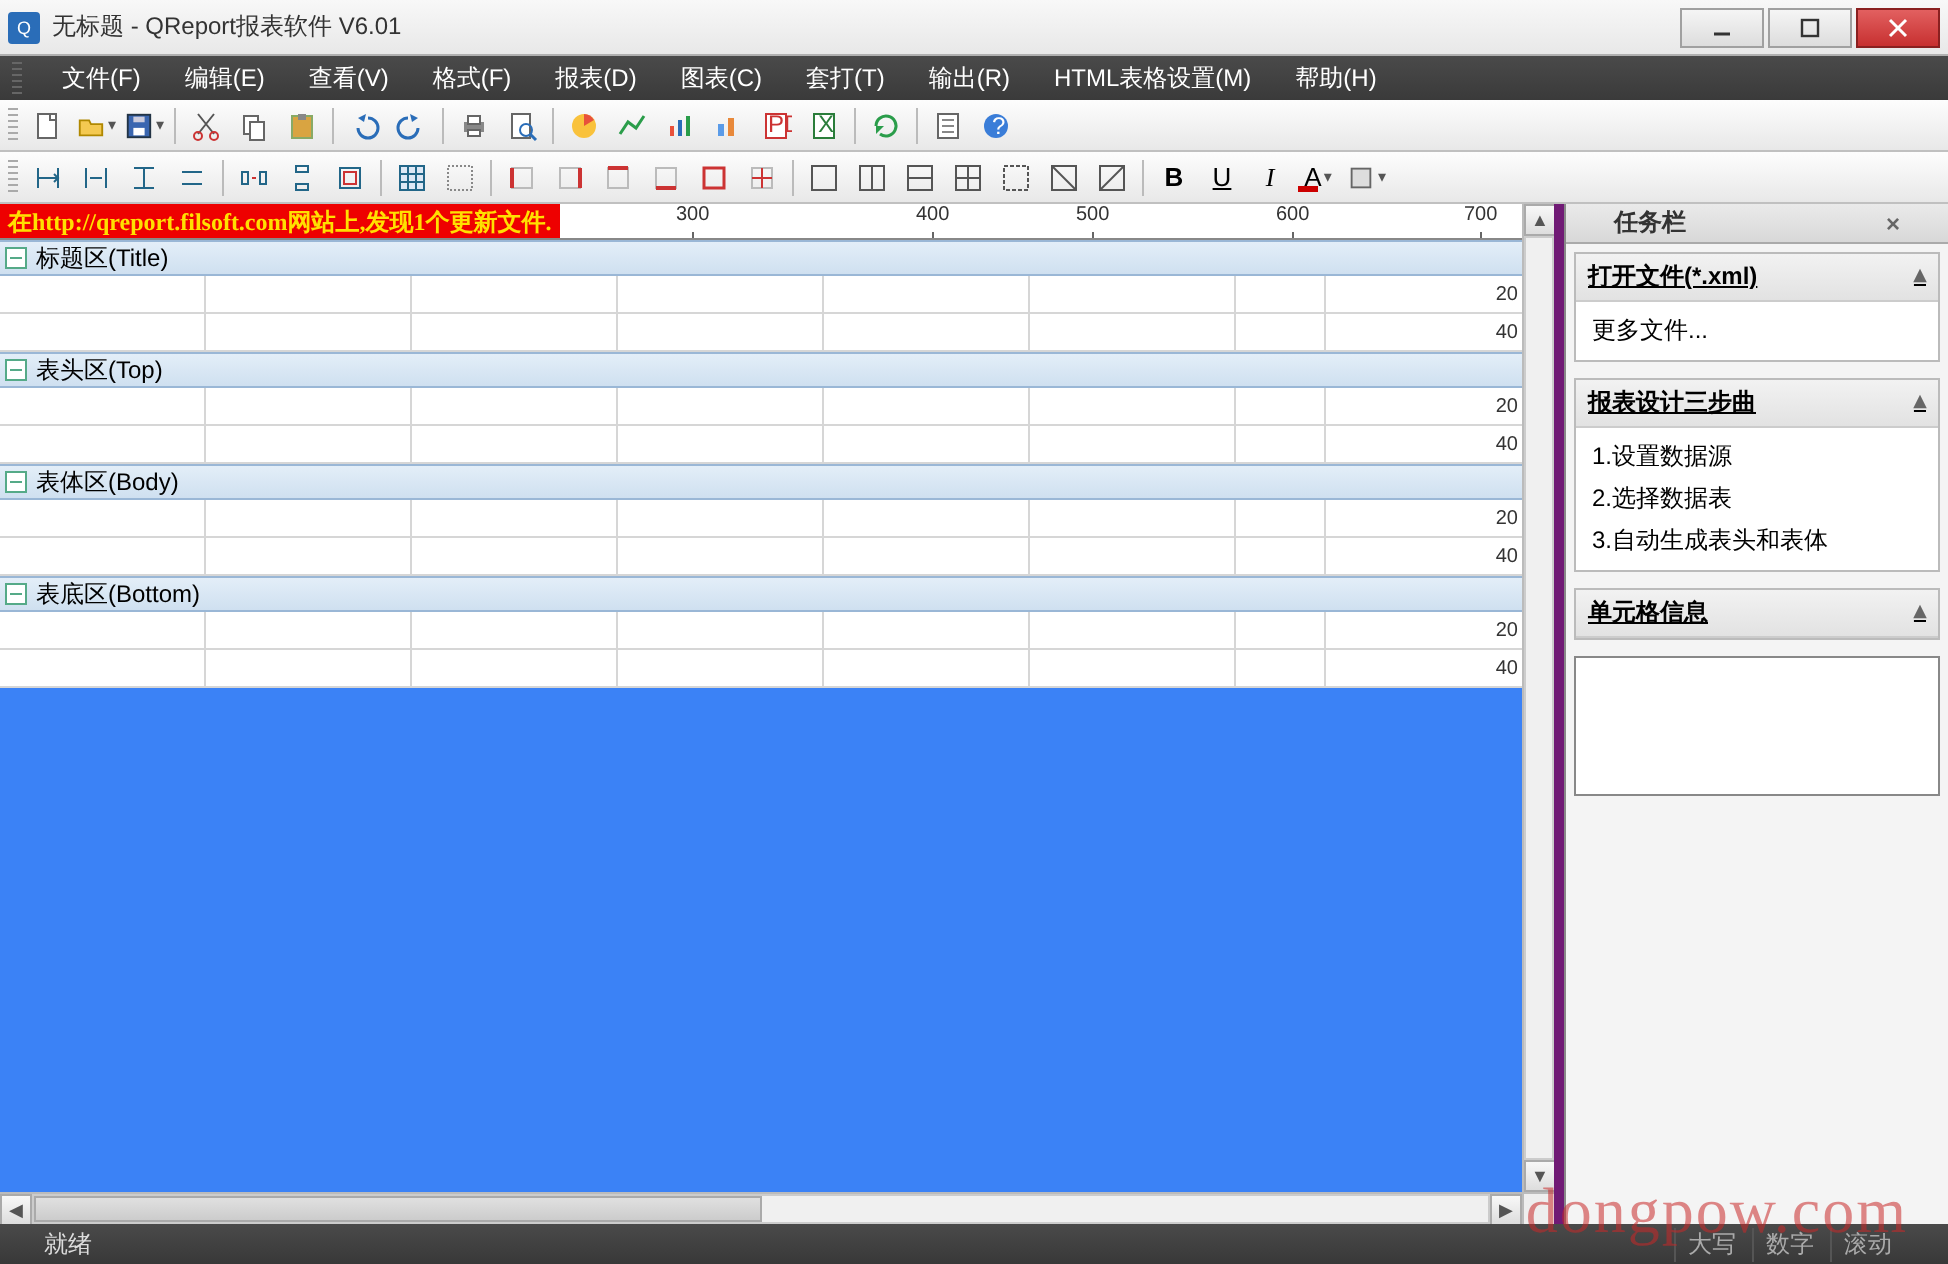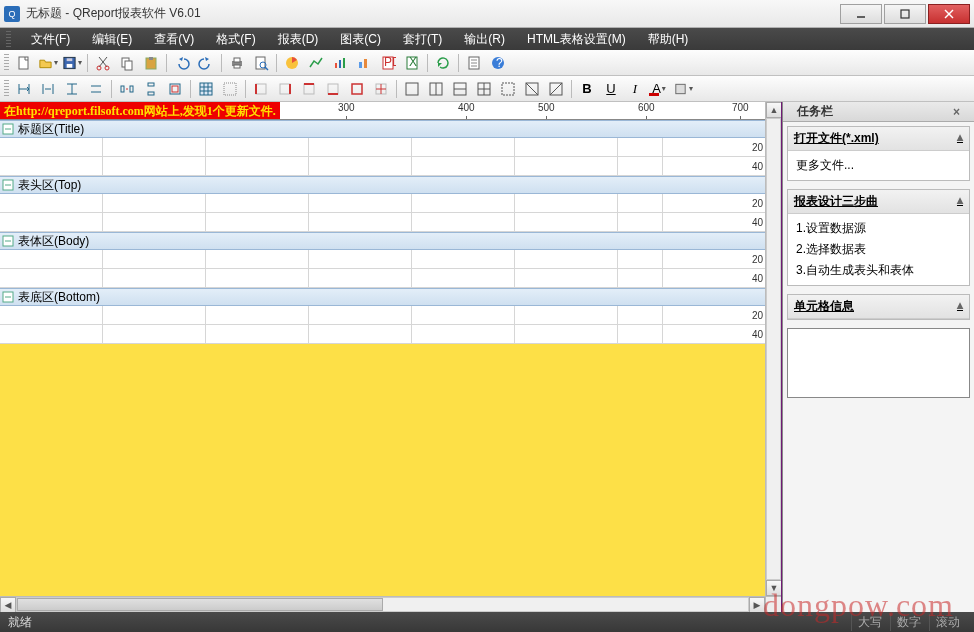--- a/index.html
+++ b/index.html
@@ -22,21 +22,21 @@
 
 .toolbar { height: 26px; background: linear-gradient(#fdfdfd,#e8e8e8); border-bottom: 1px solid #c0c0c0; display: flex; align-items: center; padding: 0 4px; gap: 2px;}
 .toolbar .gripper{width:5px;height:18px;background:repeating-linear-gradient(#aaa,#aaa 1px,transparent 1px,transparent 3px);margin-right:2px;}
 .tb-btn { width: 22px; height: 22px; display:flex;align-items:center;justify-content:center; border:1px solid transparent;}
 .tb-sep{width:1px;height:18px;background:#bbb;margin:0 2px;}
 .tb-btn svg{width:16px;height:16px;}
 .tb-btn .dd{font-size:8px;color:#555;margin-left:1px;}
 
 
 .main { display:flex; height: calc(632px - 28px - 22px - 26px - 26px - 20px); }
-.canvas-area { flex:1; background:#fde047; position:relative; overflow:hidden; border-right:1px solid #701a75;}
+.canvas-area { flex:1; background:#3b82f6; position:relative; overflow:hidden; border-right:5px solid #701a75;}
 .side-panel { width:192px; background:#f4f4f4; border-left:1px solid #888; display:flex;flex-direction:column;}
 
 
 .hruler{height:18px;background:#fff;border-bottom:1px solid #888;position:relative;overflow:hidden;}
 .banner{position:absolute;left:0;top:0;height:18px;line-height:18px;background:#e00;color:#ffe000;font-weight:bold;padding:0 4px;z-index:2;font-family:SimSun;}
 .tick{position:absolute;top:0;font-size:10px;color:#333;}
 .tick::before{content:"";position:absolute;left:50%;bottom:-18px;width:1px;height:4px;background:#666;top:14px;}
 
 
 .sections{background:#fff;}
@@ -52,31 +52,31 @@
 
 .hscroll{position:absolute;bottom:0;left:0;right:16px;height:16px;background:#eee;border-top:1px solid #bbb;display:flex;}
 .hscroll .arrow,.vscroll .arrow{width:16px;height:16px;background:linear-gradient(#f8f8f8,#ddd);border:1px solid #aaa;display:flex;align-items:center;justify-content:center;font-size:9px;color:#555;}
 .hscroll .track{flex:1;background:#f0f0f0;border:1px solid #ccc;position:relative;}
 .hscroll .thumb{position:absolute;left:0;top:0;bottom:0;width:50%;background:linear-gradient(#e0e0e0,#ccc);border:1px solid #aaa;}
 .vscroll{position:absolute;top:0;right:0;bottom:16px;width:16px;background:#eee;border-left:1px solid #bbb;display:flex;flex-direction:column;}
 .vscroll .track{flex:1;background:#f0f0f0;border:1px solid #ccc;}
 .corner{position:absolute;right:0;bottom:0;width:16px;height:16px;background:#eee;border-left:1px solid #bbb;border-top:1px solid #bbb;}
 
 
-.side-title{height:20px;background:linear-gradient(#eaeaea,#d8d8d8);border-bottom:1px solid #aaa;display:flex;align-items:center;padding:0 14px;font-weight:bold;color:#333;}
+.side-title{height:20px;background:linear-gradient(#eaeaea,#d8d8d8);border-bottom:1px solid #aaa;display:flex;align-items:center;padding:0 24px;font-weight:bold;color:#333;}
 .side-title .x{margin-left:auto;color:#666;cursor:default;}
 .side-group{margin:4px;border:1px solid #bbb;background:#fff;}
 .side-group-h{background:linear-gradient(#f2f2f2,#e2e2e2);padding:3px 6px;font-weight:bold;border-bottom:1px solid #ccc;display:flex;text-decoration:underline;}
 .side-group-h .caret{margin-left:auto;color:#666;}
 .side-group-b{padding:4px 8px;}
 .side-group-b div{padding:2px 0;}
 .cellinfo-box{margin:4px;border:1px solid #888;background:#fff;height:70px;}
 
 
-.statusbar{height:20px;background:linear-gradient(#4a4a4a,#383838);color:#ddd;display:flex;align-items:center;padding:0 8px;}
+.statusbar{height:20px;background:linear-gradient(#4a4a4a,#383838);color:#ddd;display:flex;align-items:center;padding:0 22px;}
 .statusbar .right{margin-left:auto;display:flex;gap:2px;}
 .status-cell{padding:0 6px;border-left:1px solid #555;color:#aaa;}
 
 .watermark{position:absolute;right:20px;bottom:8px;font-size:32px;color:rgba(200,40,40,.55);font-family:Georgia,serif;pointer-events:none;letter-spacing:1px;}
 
 
 .cw{width:103px;}
 .design-body{position:absolute;left:0;right:16px;top:18px;bottom:16px;overflow:hidden;}
 </style>
 </head>

